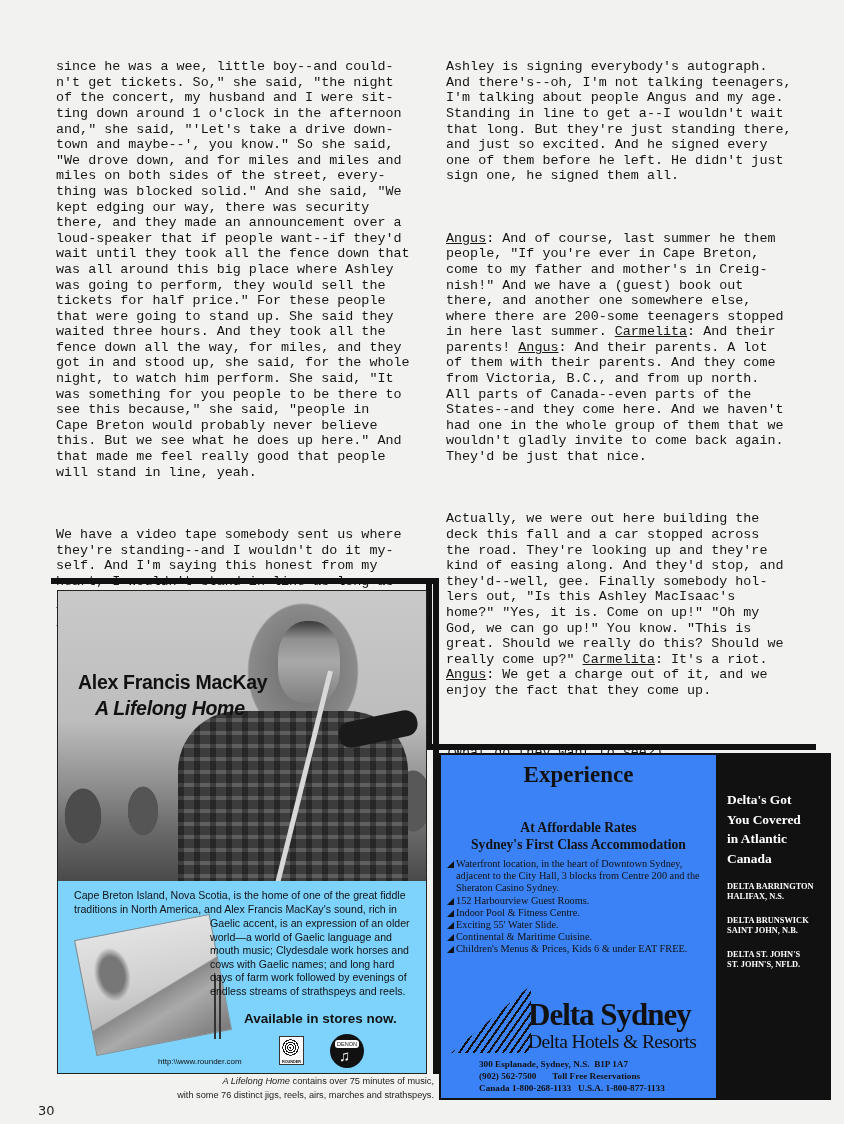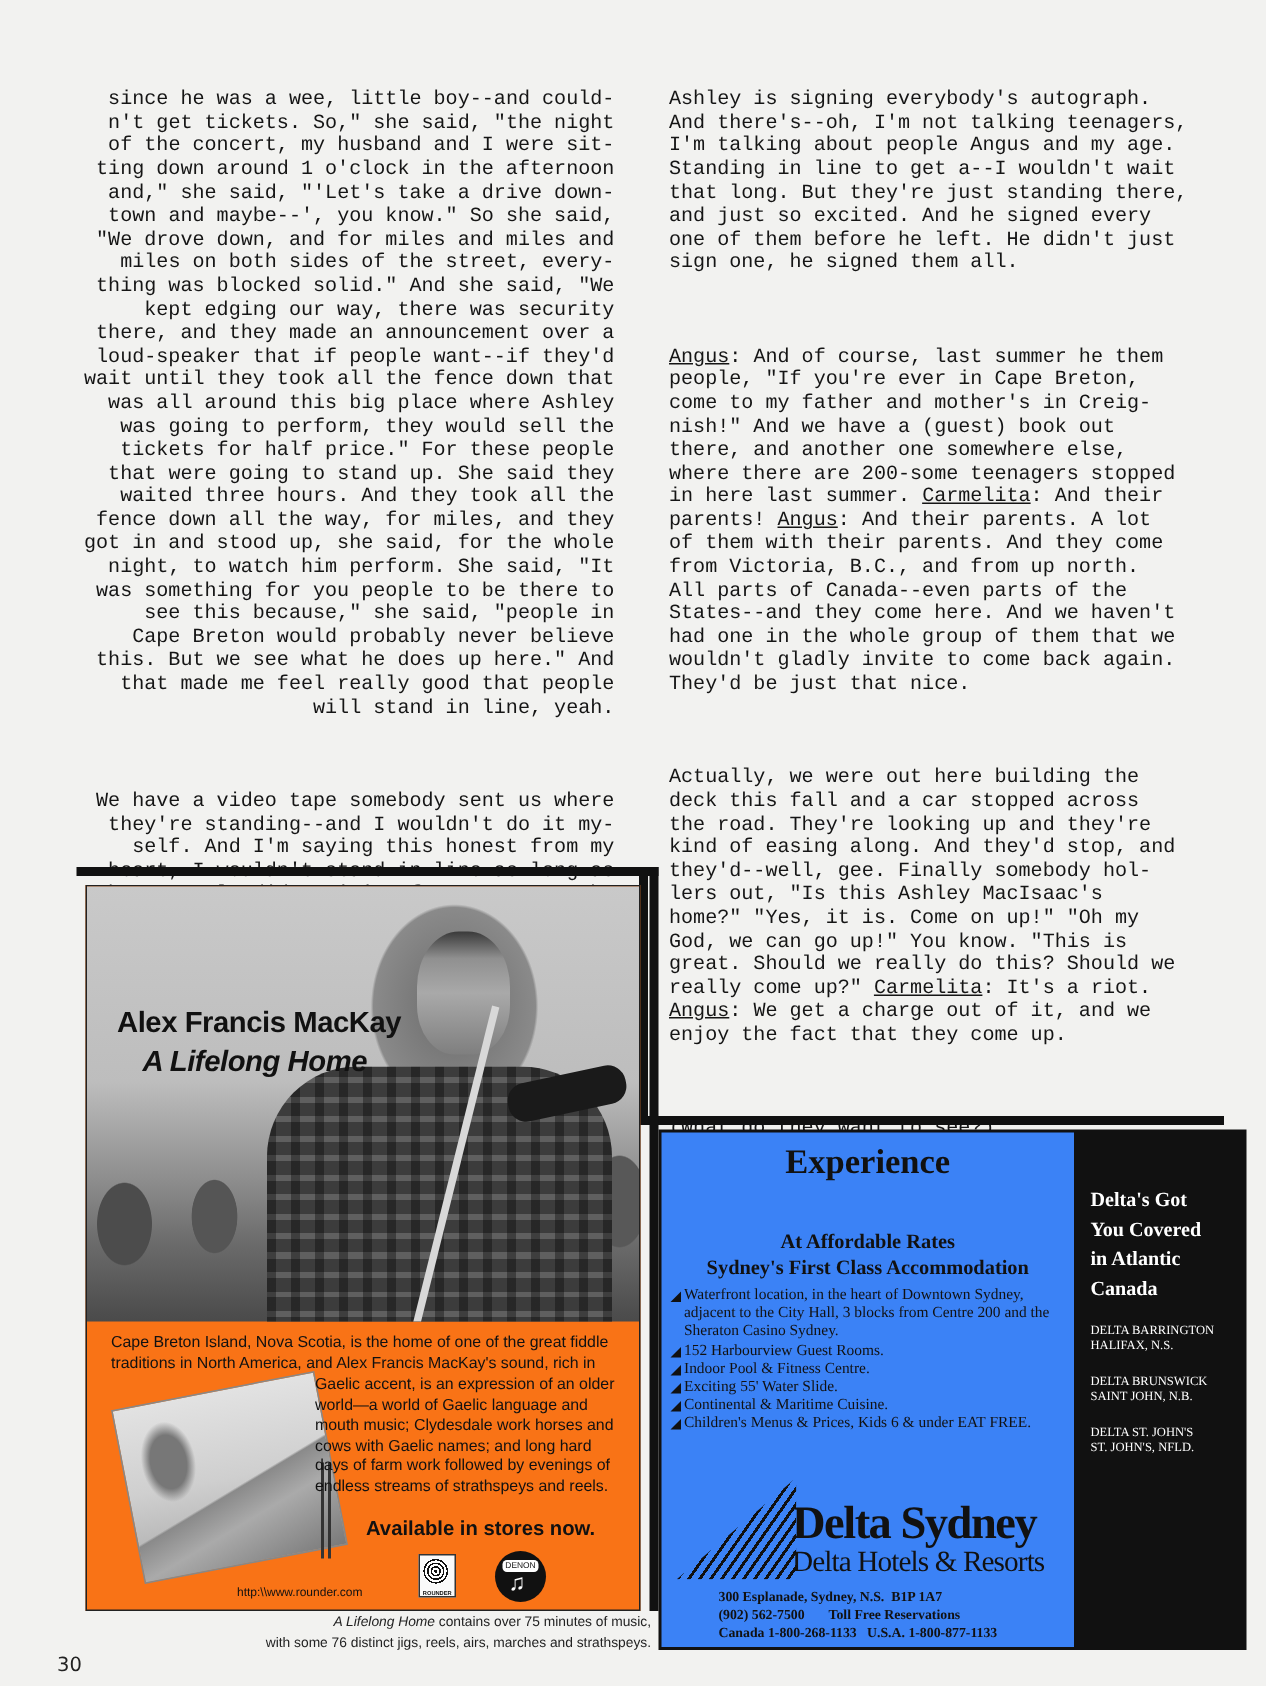--- a/index.html
+++ b/index.html
@@ -6,31 +6,31 @@
   body {
     width:844px; height:1124px; position:relative; overflow:hidden;
     background:#f2f2f0; color:#111;
   }
   .col {
     position:absolute; font-family:"Liberation Mono", "DejaVu Sans Mono", monospace;
     font-size:13.4px; line-height:15.6px; color:#151515; white-space:pre;
   }
   .col p { margin:0 0 15.6px 0; }
   .u { text-decoration:underline; }
-  #col-left { left:56px; top:28px;text-align:right; }
+  #col-left { left:56px; top:28px; }
   #col-right { left:446px; top:28px; }
 
   
   #ad-rounder {
     position:absolute; left:51px; top:578px; width:382px; height:490px;
     border-top:6px solid #111; border-right:6px solid #111;
   }
   #ad-rounder .inner {
     position:absolute; left:6px; top:6px; right:6px; bottom:0;
-    border:1.5px solid #222; background:#f97316;
+    border:1.5px solid #222; background:#7dd3fc;
   }
   #ad-rounder .photo {
     position:absolute; left:0; top:0; right:0; height:290px;
     background:
       radial-gradient(ellipse 90px 110px at 245px 80px, #6a6a6a 0%, #8a8a8a 60%, transparent 62%),
       linear-gradient(180deg, #c9c9c9 0%, #bdbdbd 45%, #8c8c8c 68%, #6b6b6b 82%, #4a4a4a 100%);
     overflow:hidden;
   }
   .trees {
     position:absolute; left:0; right:0; bottom:35px; height:90px;
@@ -151,21 +151,21 @@
   }
   .logo-name {
     position:absolute; left:87px; top:244px; font-weight:bold; font-size:31px; line-height:32px; letter-spacing:-1px; color:#111;
   }
   .logo-sub {
     position:absolute; left:87px; top:276px; font-size:19.5px; line-height:22px; letter-spacing:-0.6px; color:#111;
   }
   .d-addr { position:absolute; left:6px; top:303px; font-weight:bold; font-size:9.2px; line-height:12.2px; color:#111; white-space:pre;margin-left:32px; }
   .d-side { position:absolute; left:288px; top:37px; width:100px; color:#fff; }
   .d-side .h { font-weight:bold; font-size:13.4px; line-height:19.5px; margin-bottom:14px; }
-  .d-side .loc { font-weight:normal; font-size:8.4px; line-height:10.4px; margin-bottom:13px; }
+  .d-side .loc { font-weight:bold; font-size:8.4px; line-height:10.4px; margin-bottom:13px; }
 
   #page-number {
     position:absolute; left:38px; top:1103px;
     font-family:"DejaVu Sans", sans-serif; font-size:13px; color:#222;
   }
 </style>
 </head>
 <body>
 
 <div class="col" id="col-left">

